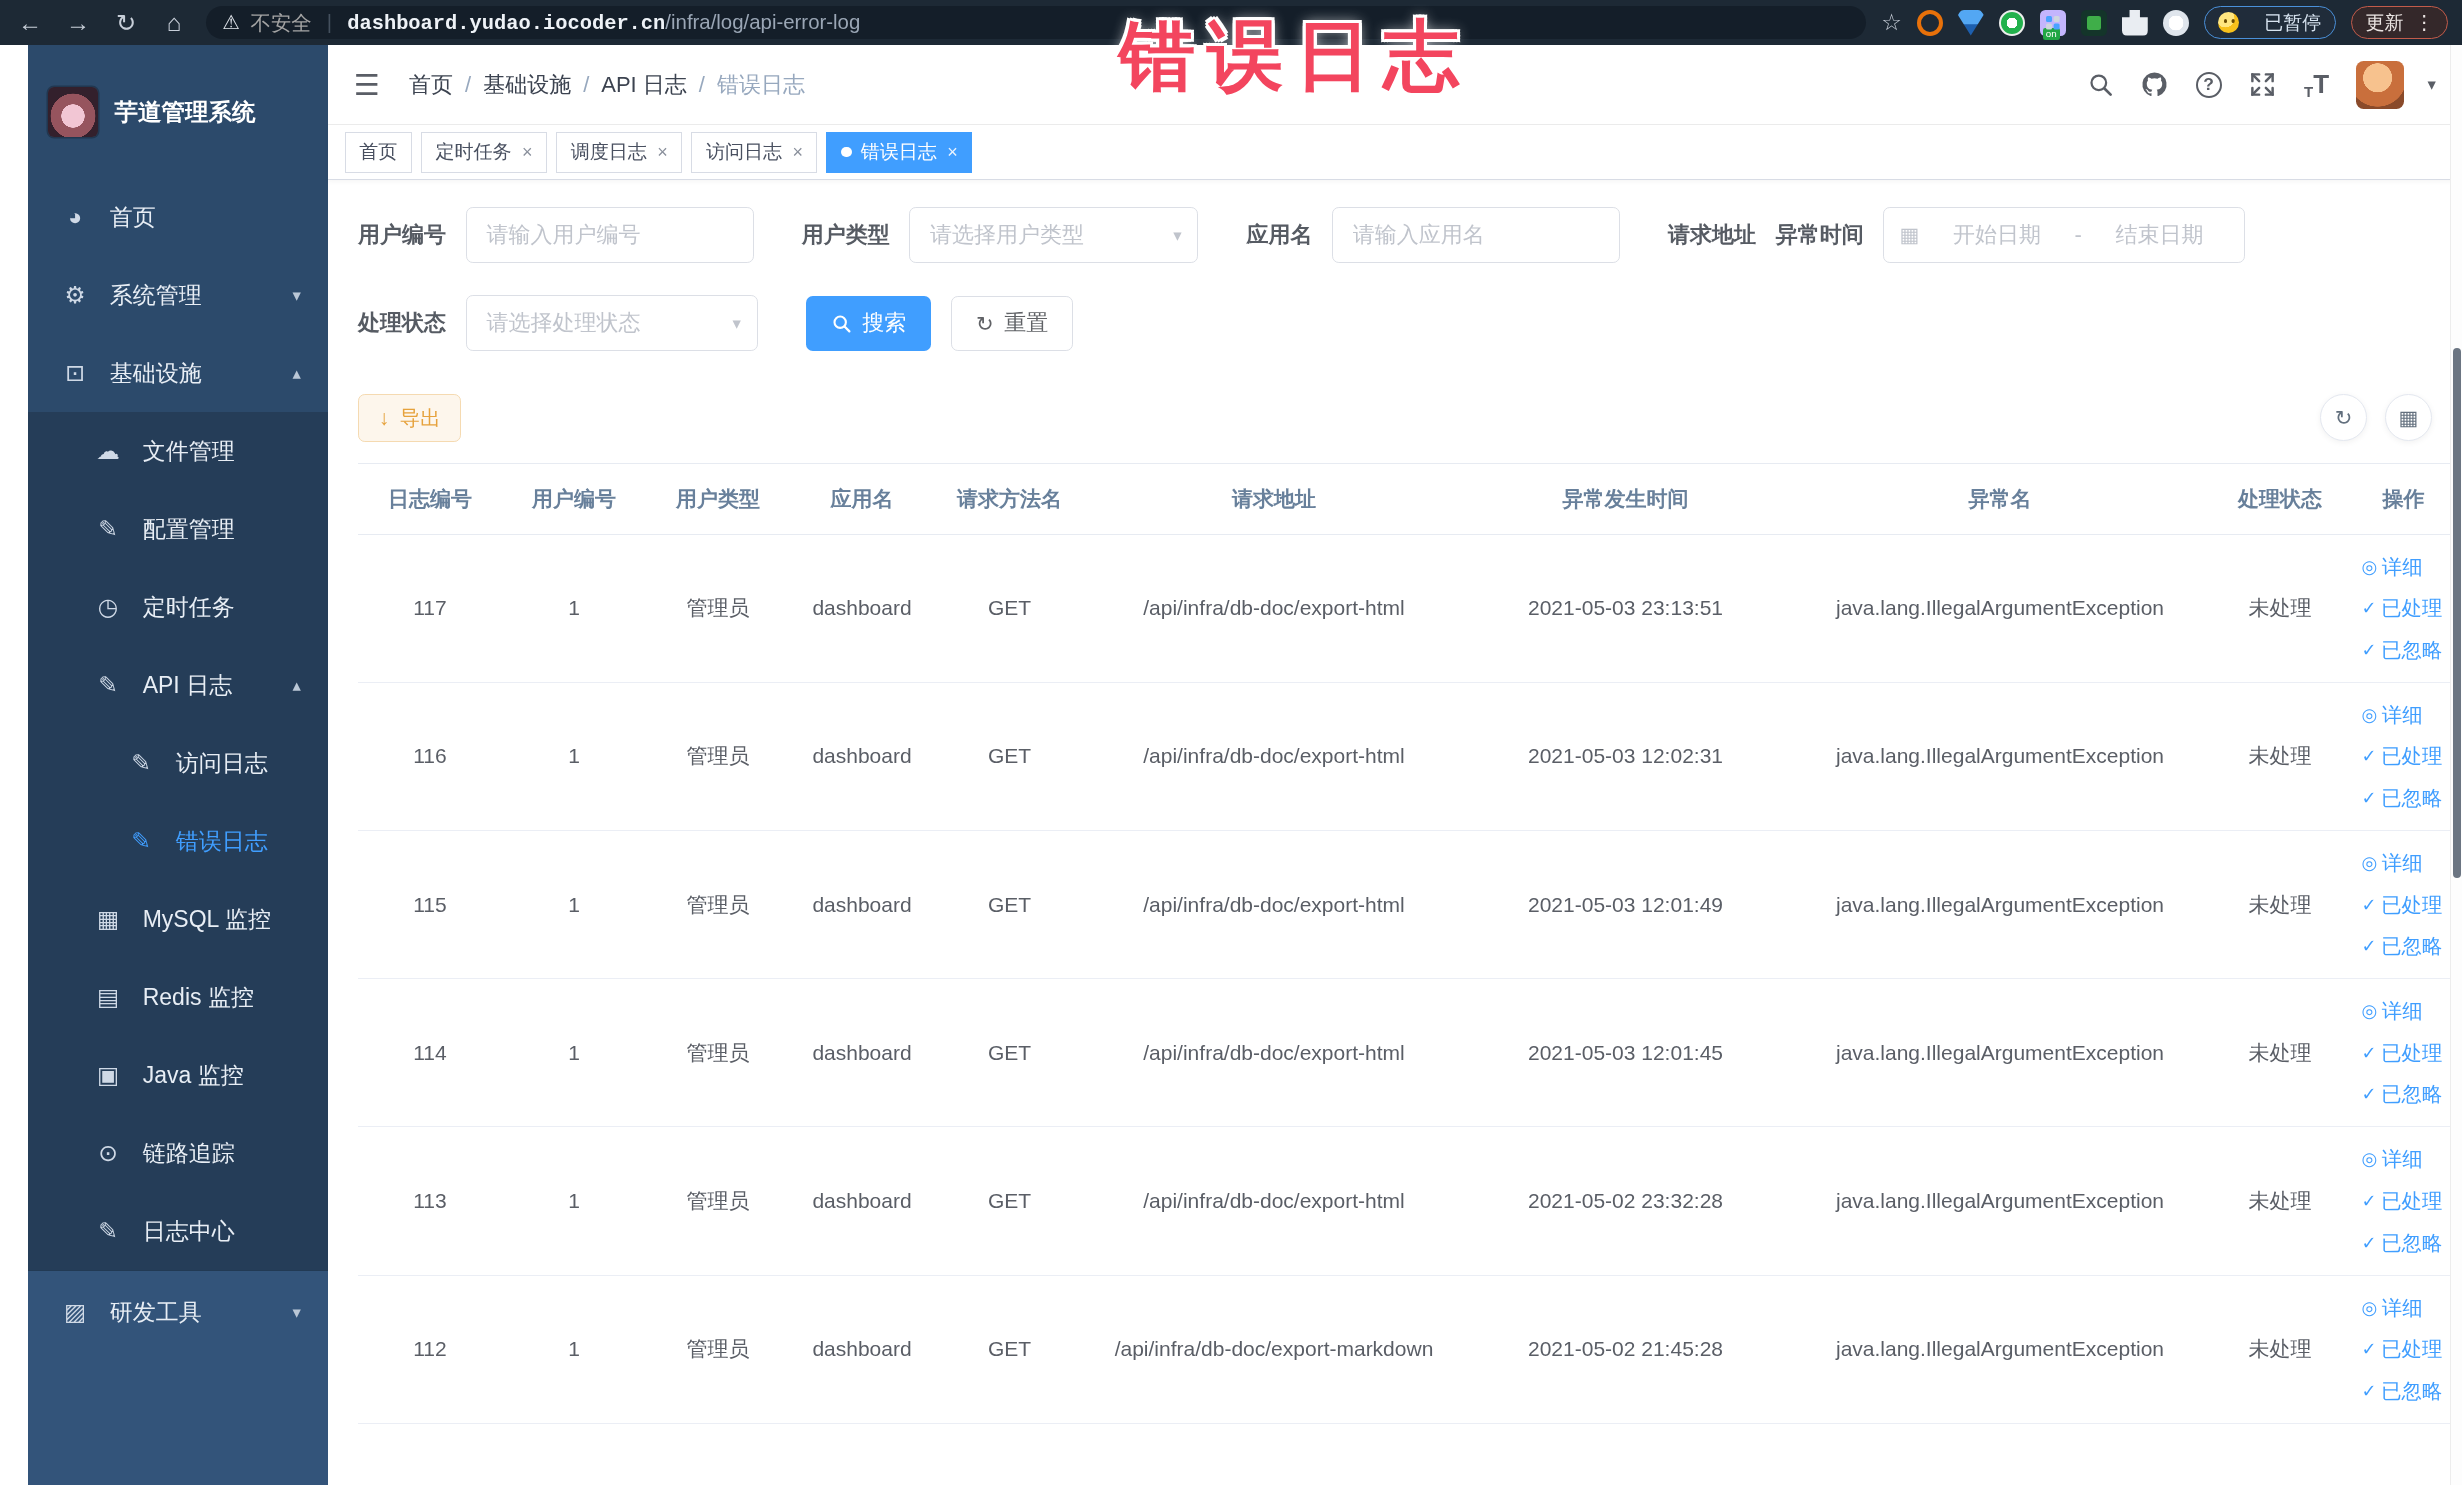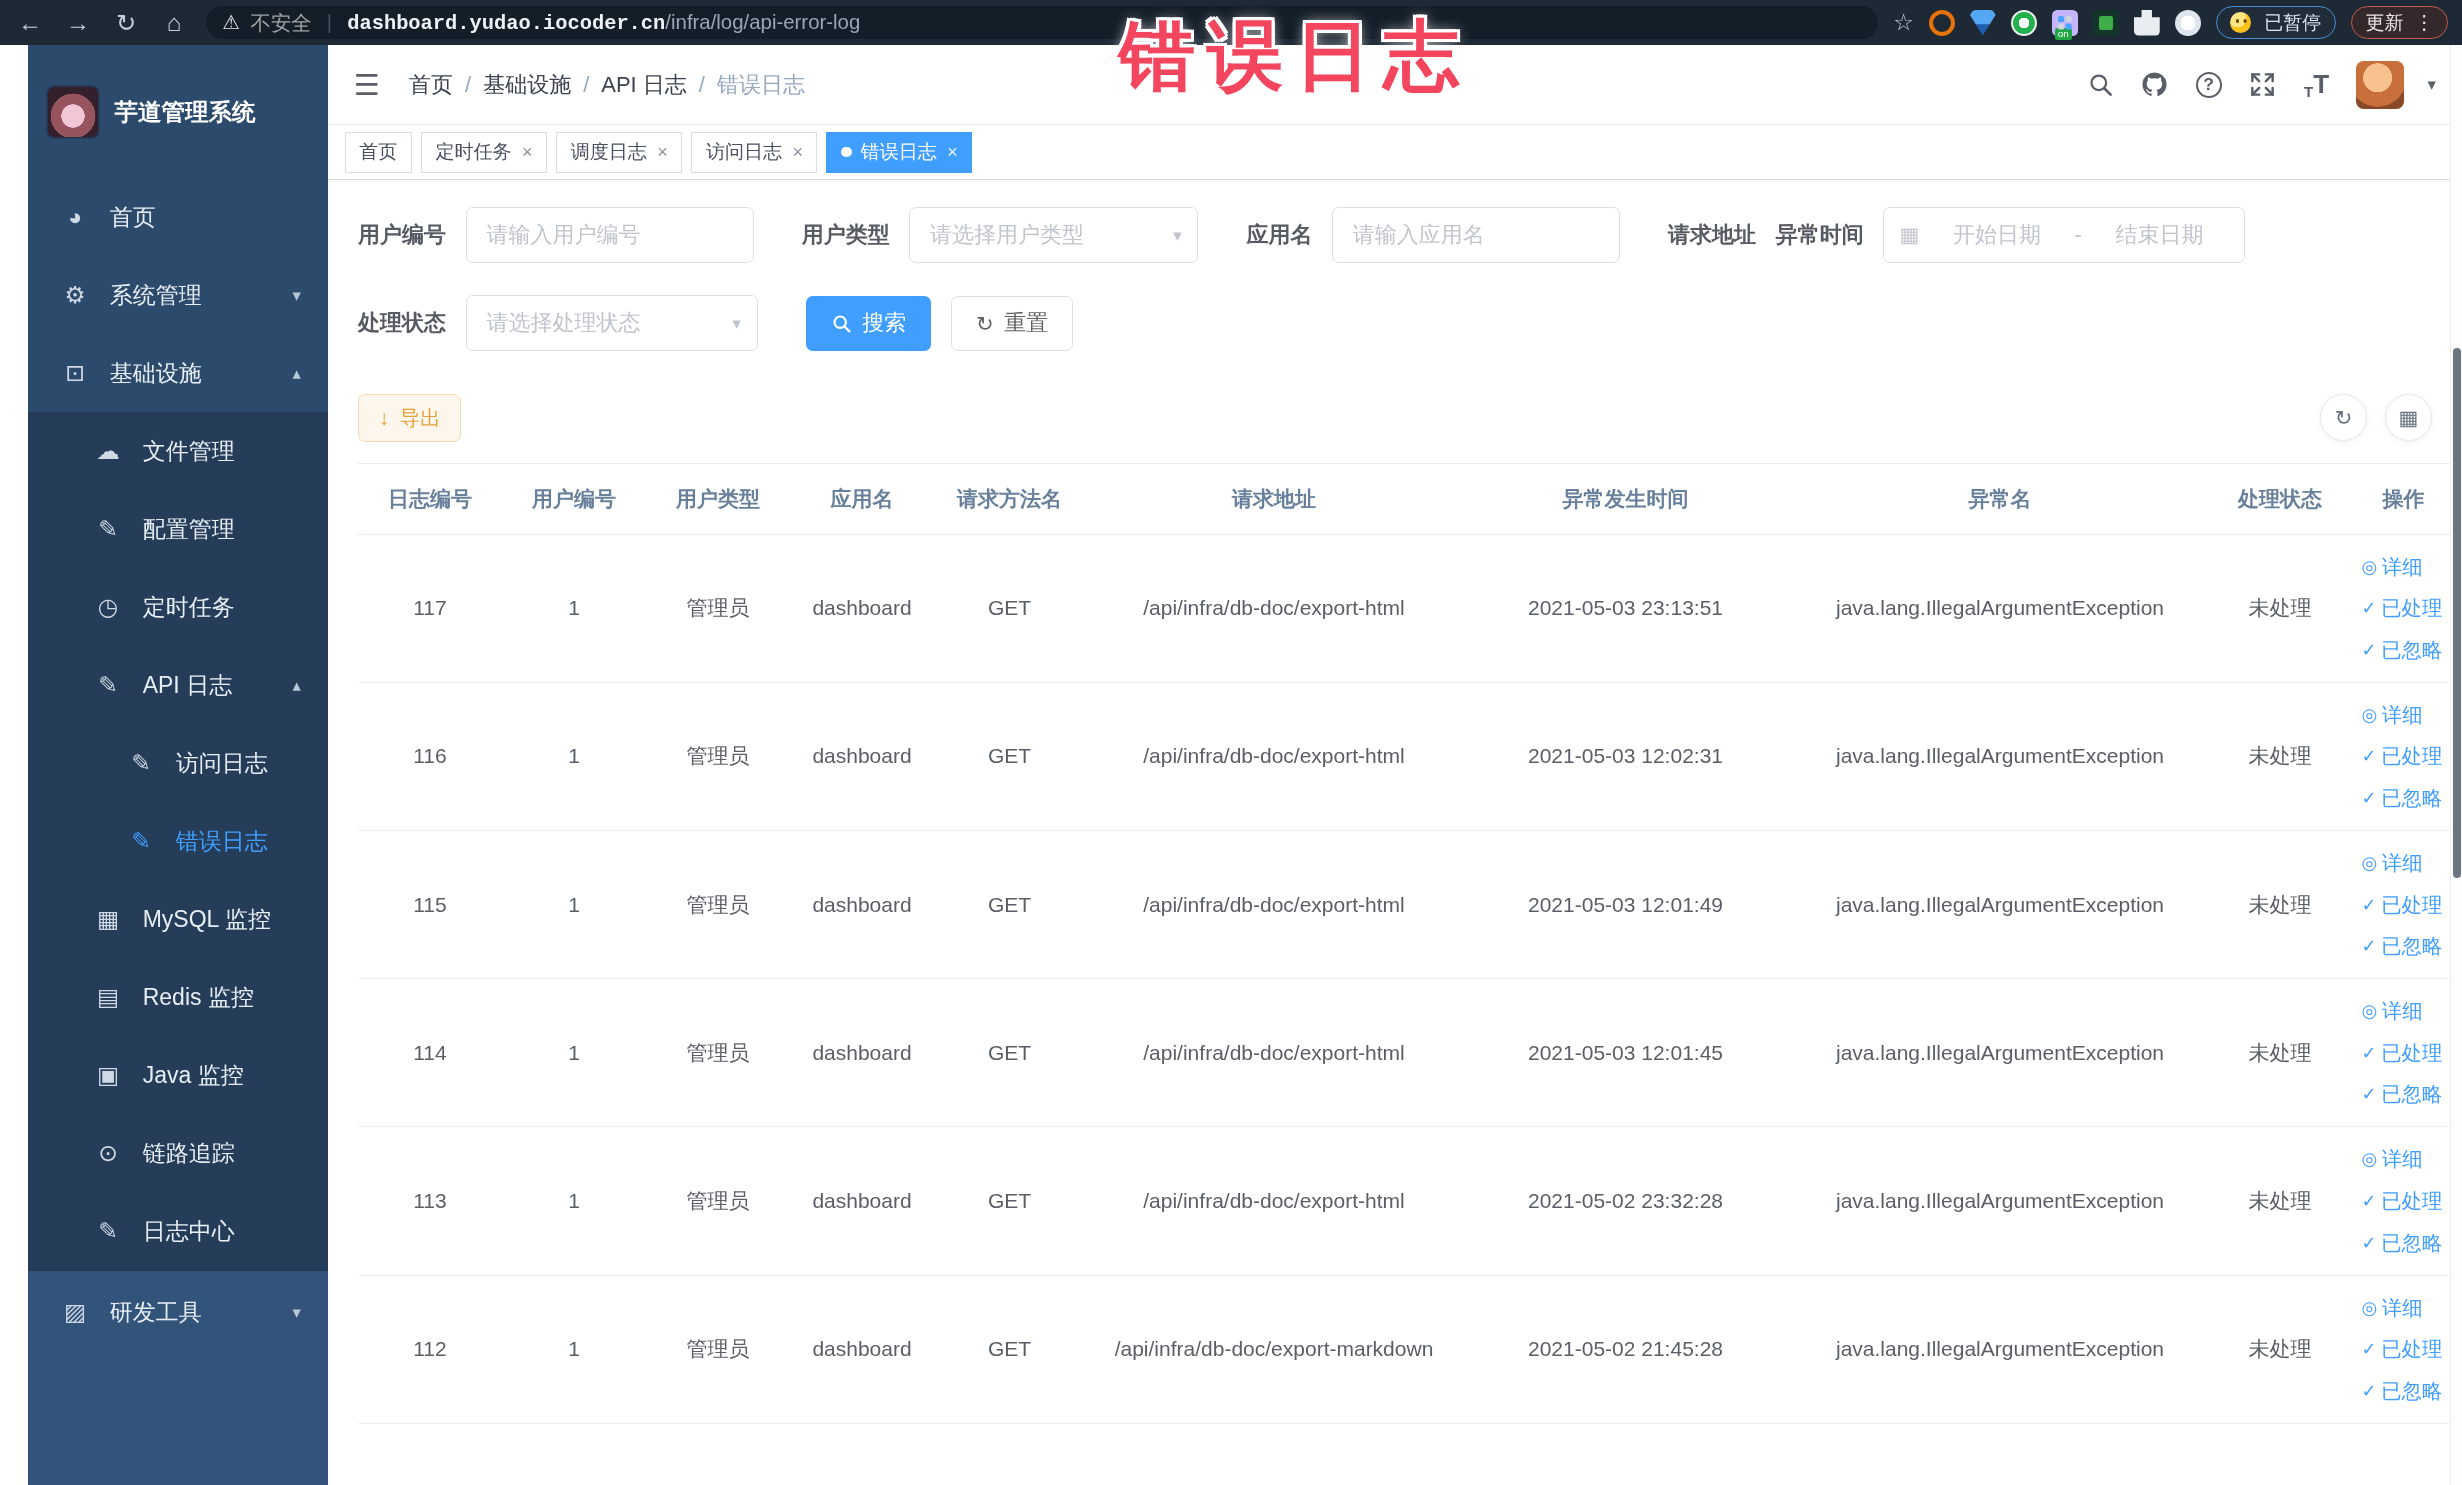--- a/index.html
+++ b/index.html
@@ -28,21 +28,21 @@
   .ext.e3 { background:radial-gradient(circle,#fff 0 34%,#22b14c 35%); border:2.3px solid #eee; }
   .ext.e4 { background:#c4b5fd; border-radius:5.3px; }
   .ext.e4::after { content:""; position:absolute; left:6px; top:6px; width:6px; height:6px;
     background:#4aa3ff; border-radius:1.5px; box-shadow:7.6px 0 0 #cfd6de,0 7.6px 0 #cfd6de,7.6px 7.6px 0 #4aa3ff; }
   .ext.e4 .badge { position:absolute; bottom:-4.5px; left:3px; background:#21a644; color:#fff;
     font-size:9.8px; line-height:12px; padding:0 3px; border-radius:2.3px; }
   .ext.e5 { background:#14352a; border-radius:5.3px; }
   .ext.e5::after { content:""; position:absolute; inset:6px; background:#3fae49; border-radius:2.3px; }
   .ext.e6 { background:#e9edf2; border-radius:5.3px; clip-path:polygon(0 30%,30% 30%,30% 0,70% 0,70% 30%,100% 30%,100% 100%,0 100%); }
   .ext.e7 { background:radial-gradient(circle,#fff 0 40%,#dfe5ec 41%); }
-  .pill { height:33px; border-radius:16.7px; display:flex; align-items:center; gap:13px;
+  .pill { height:33px; border-radius:16.7px; display:flex; align-items:center; gap:25px;
     padding:0 13.6px; font-size:19px; }
   .pill.paused { border:1.5px solid #4a90d9; background:#202c3a; color:#d7e3f0; }
   .emoji { width:21px; height:21px; border-radius:50%;
     background:radial-gradient(circle at 35% 30%,#ffe680 0 45%,#f8c11c 46%); position:relative; }
   .emoji::after{ content:""; position:absolute; left:5.3px; top:6.8px; width:3.8px; height:3.8px;
     border-radius:50%; background:#6b4b00; box-shadow:7.6px 0 0 #6b4b00; }
   .pill.update { border:1.5px solid #c25b4a; background:#34282a; color:#e9e3e1; gap:10.6px; }
   .pill.update .kebab { color:#e9e3e1; font-size:19.7px; letter-spacing:0; }
 
   

